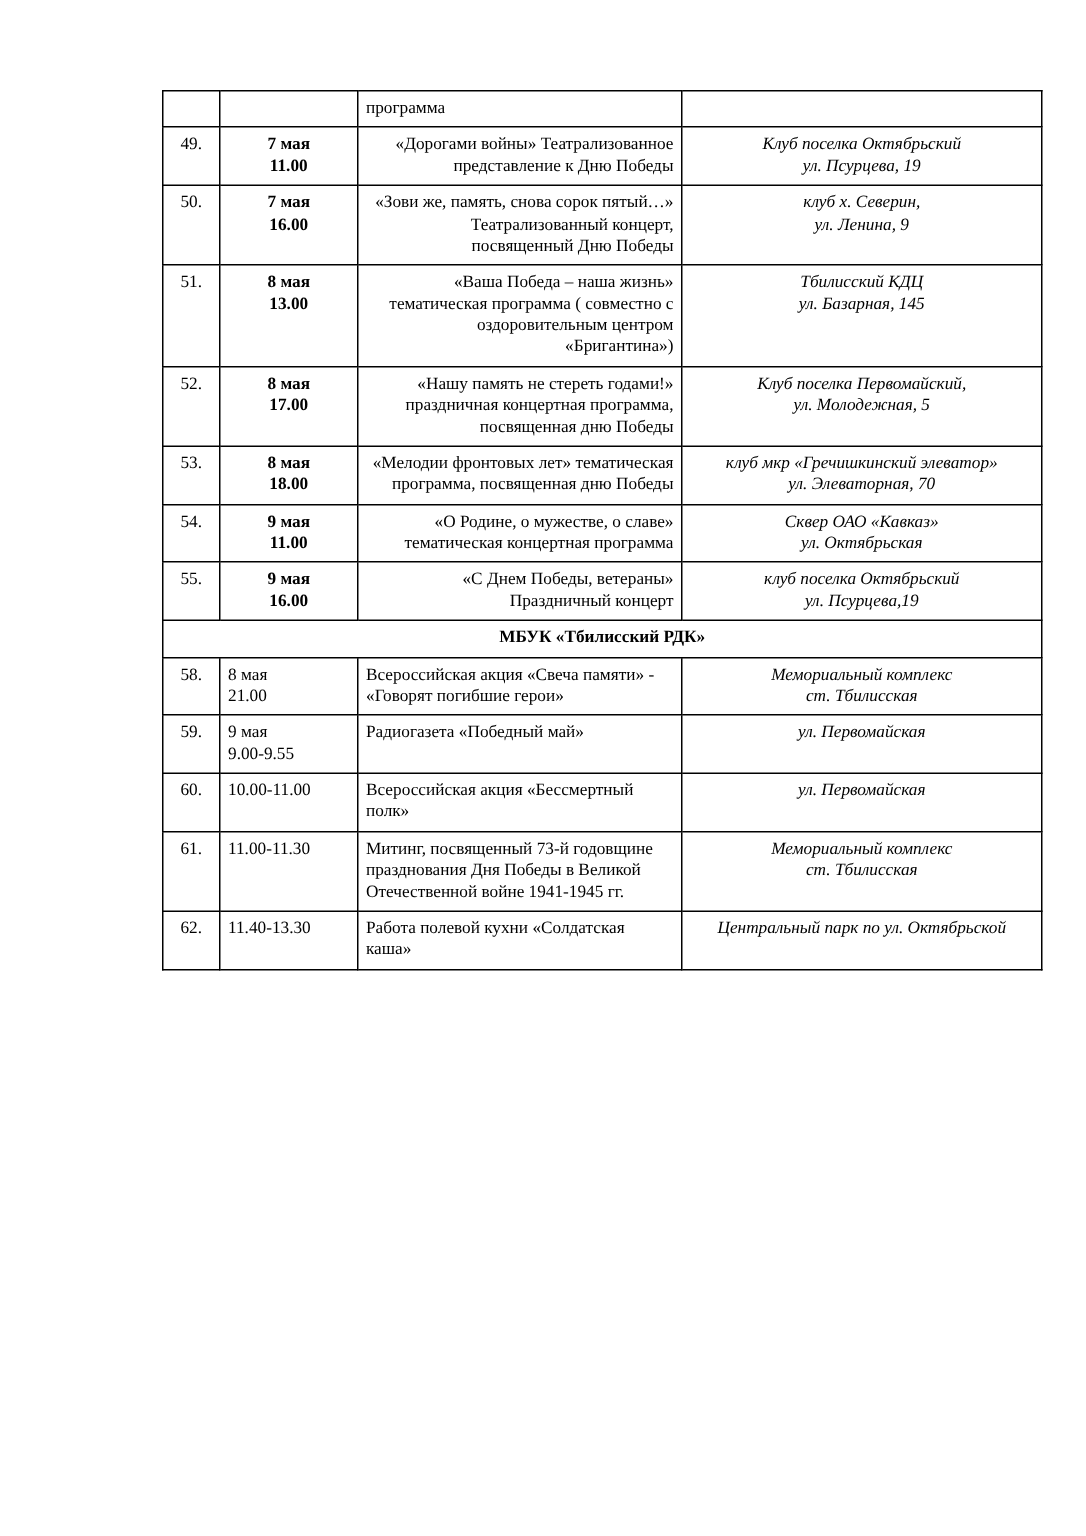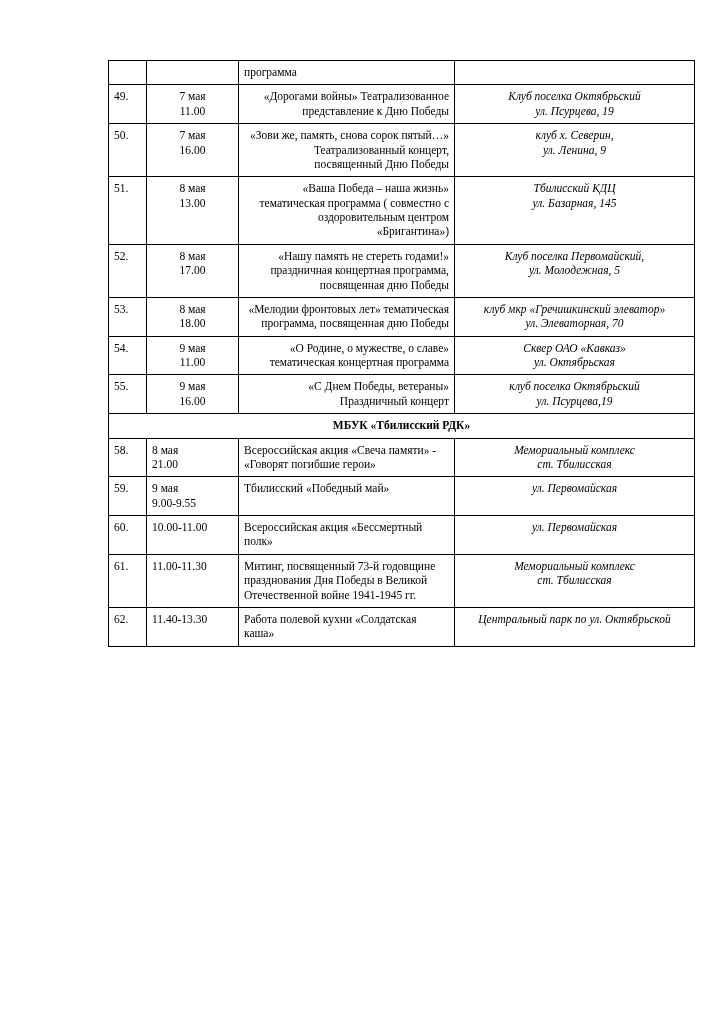--- a/index.html
+++ b/index.html
@@ -31,23 +31,25 @@
     padding: 4px 5px 5px 5px;
     font-size: 11.5px;
     line-height: 1.25;
   }
   col.c-num { width: 38px; }
   col.c-date { width: 92px; }
   col.c-desc { width: 216px; }
   col.c-place { width: 240px; }
 
   td.num {
+    text-align: center;
   }
   td.date-center {
     text-align: center;
+    font-weight: bold;
   }
   td.date-left {
     text-align: left;
   }
   td.desc-center {
     text-align: right;
   }
   td.desc-left {
     text-align: left;
   }
@@ -179,21 +181,21 @@
             <span class="line2">Мемориальный комплекс</span>
             <span class="line2">ст. Тбилисская</span>
           </td>
       </tr>
       <tr>
         <td class="num">59.</td>
         <td class="date-left multiline">
             <span class="line2">9 мая</span>
             <span class="line2">9.00-9.55</span>
           </td>
-        <td class="desc-left">Тбилисский «Победный май»</td>
+        <td class="desc-left">Радиогазета «Победный май»</td>
         <td class="place multiline">ул. Первомайская</td>
       </tr>
       <tr>
         <td class="num">60.</td>
         <td class="date-left multiline">10.00-11.00</td>
         <td class="desc-left">Всероссийская акция «Бессмертный полк»</td>
         <td class="place multiline">ул. Первомайская</td>
       </tr>
       <tr>
         <td class="num">61.</td>

